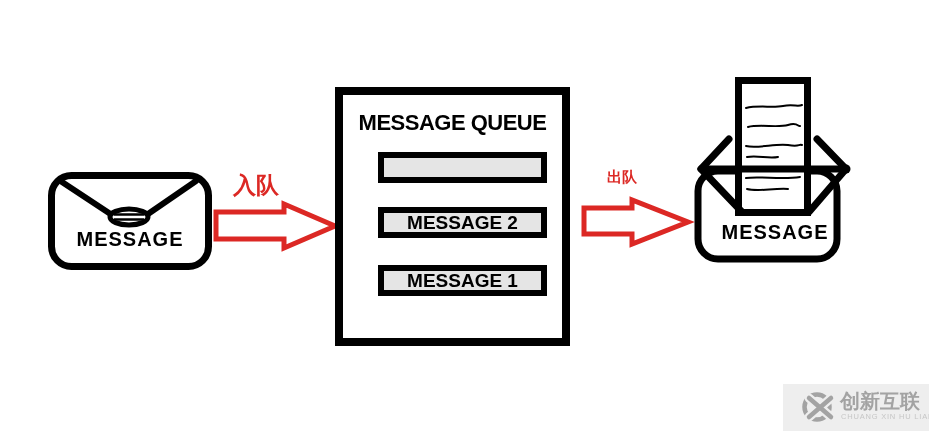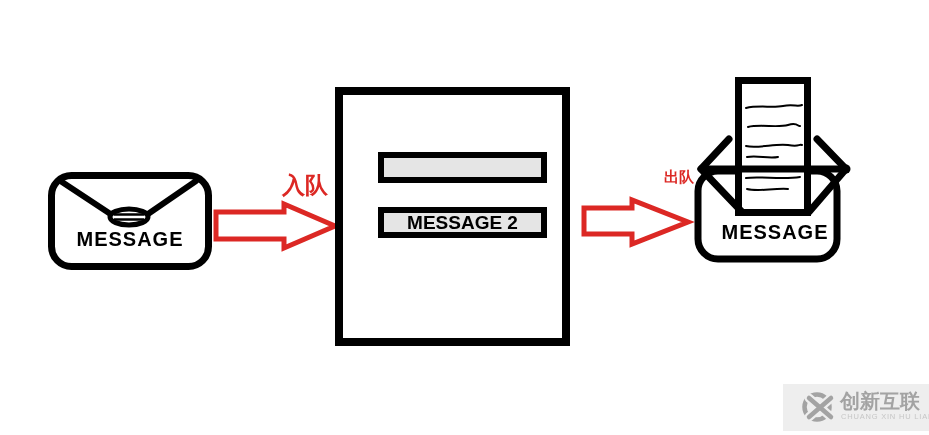--- a/index.html
+++ b/index.html
@@ -2,21 +2,21 @@
 <html style="--arrow-red: #dc2824; --ink: #000000; --watermark-gray: #a3a3a3; --watermark-light: #c6c6c6; --watermark-bg: #eeeeee;"><head>
 <meta charset="utf-8">
 <style>
   html,body{margin:0;padding:0;background:#fff;}
   #canvas{
     position:relative;width:929px;height:435px;background:#ffffff;
     font-family:"Liberation Sans", sans-serif;overflow:hidden;
   }
   .abs{position:absolute;}
   .ink-label{color:var(--ink);font-weight:bold;text-align:center;}
-  .red-label{color:var(--arrow-red);font-weight:bold;text-align:right;margin-left:42px;}
+  .red-label{color:var(--arrow-red);font-weight:bold;text-align:center;}
   svg{display:block;overflow:visible;}
   .ink-stroke{stroke:var(--ink);fill:none;}
   .ink-fill-shape{stroke:var(--ink);fill:#ffffff;}
   .red-shape{stroke:var(--arrow-red);fill:#ffffff;}
   
   #producer-envelope{left:46px;top:170px;width:168px;height:102px;}
   #producer-label{left:0;top:58px;width:168px;font-size:20px;letter-spacing:1px;}
   
   #enqueue-label{left:226px;top:170px;width:60px;font-size:23px;}
   #enqueue-arrow{left:212px;top:200px;}
@@ -60,25 +60,29 @@
     </svg>
     <div id="producer-label" class="abs ink-label">MESSAGE</div>
   </div>
 
   <div id="enqueue-label" class="abs red-label">入队</div>
   <svg id="enqueue-arrow" class="abs" width="128" height="54" viewBox="0 0 128 54">
     <polygon class="red-shape" stroke-width="5" stroke-linejoin="miter" points="4,12 72,12 72,4 123,26 72,48 72,39 4,39"></polygon>
   </svg>
 
   <div id="queue-box" class="abs">
+    <div id="queue-title" class="abs ink-label">MESSAGE QUEUE</div>
     <div id="queue-slot-0" class="abs queue-slot">
       <span class="slot-label"></span>
     </div>
     <div id="queue-slot-1" class="abs queue-slot">
       <span class="slot-label">MESSAGE 2</span>
+    </div>
+    <div id="queue-slot-2" class="abs queue-slot">
+      <span class="slot-label">MESSAGE 1</span>
     </div>
   </div>
 
   <div id="dequeue-label" class="abs red-label">出队</div>
   <svg id="dequeue-arrow" class="abs" width="112" height="52" viewBox="0 0 112 52">
     <polygon class="red-shape" stroke-width="5" stroke-linejoin="miter" points="4,12 52,12 52,4 108,26 52,48 52,38 4,38"></polygon>
   </svg>
 
   <svg id="consumer-envelope" class="abs" width="172" height="210" viewBox="0 0 172 210">
     <rect class="ink-fill-shape" x="10" y="113" width="139" height="88" rx="20" stroke-width="7"></rect>

